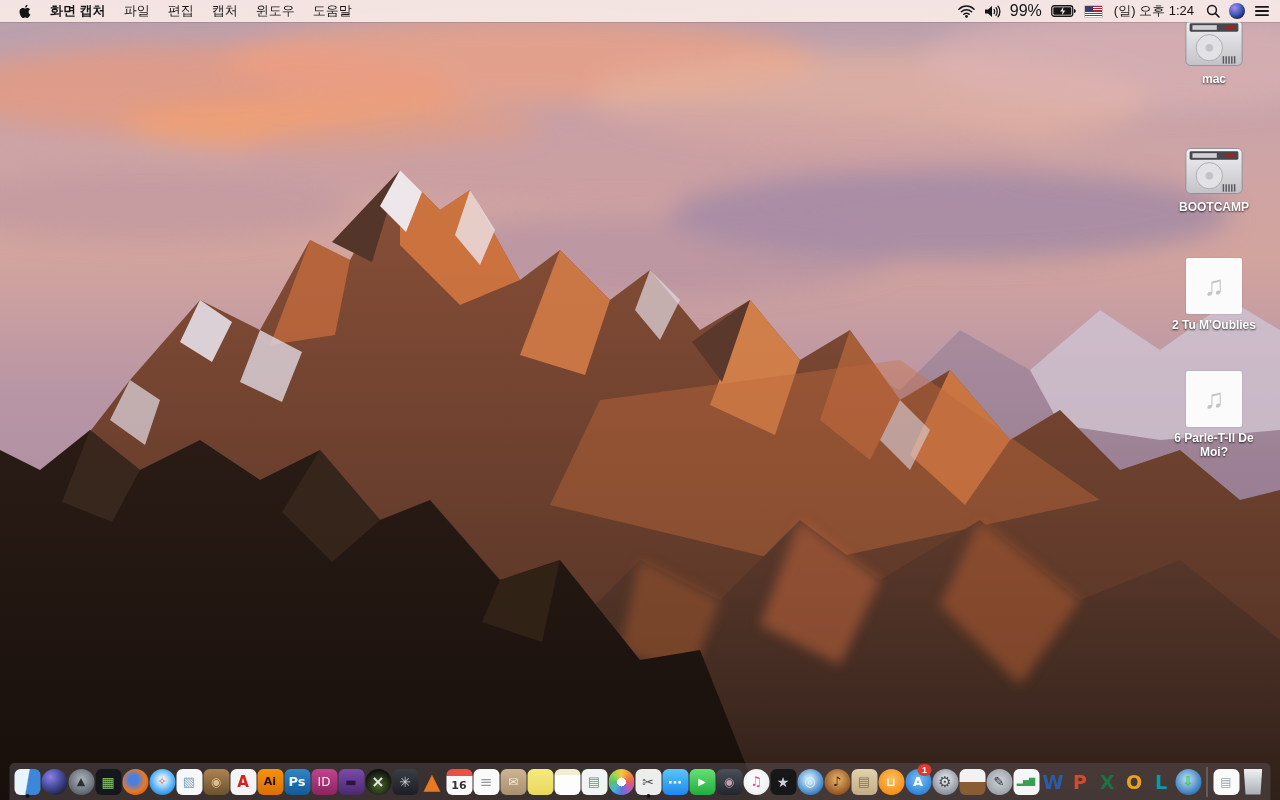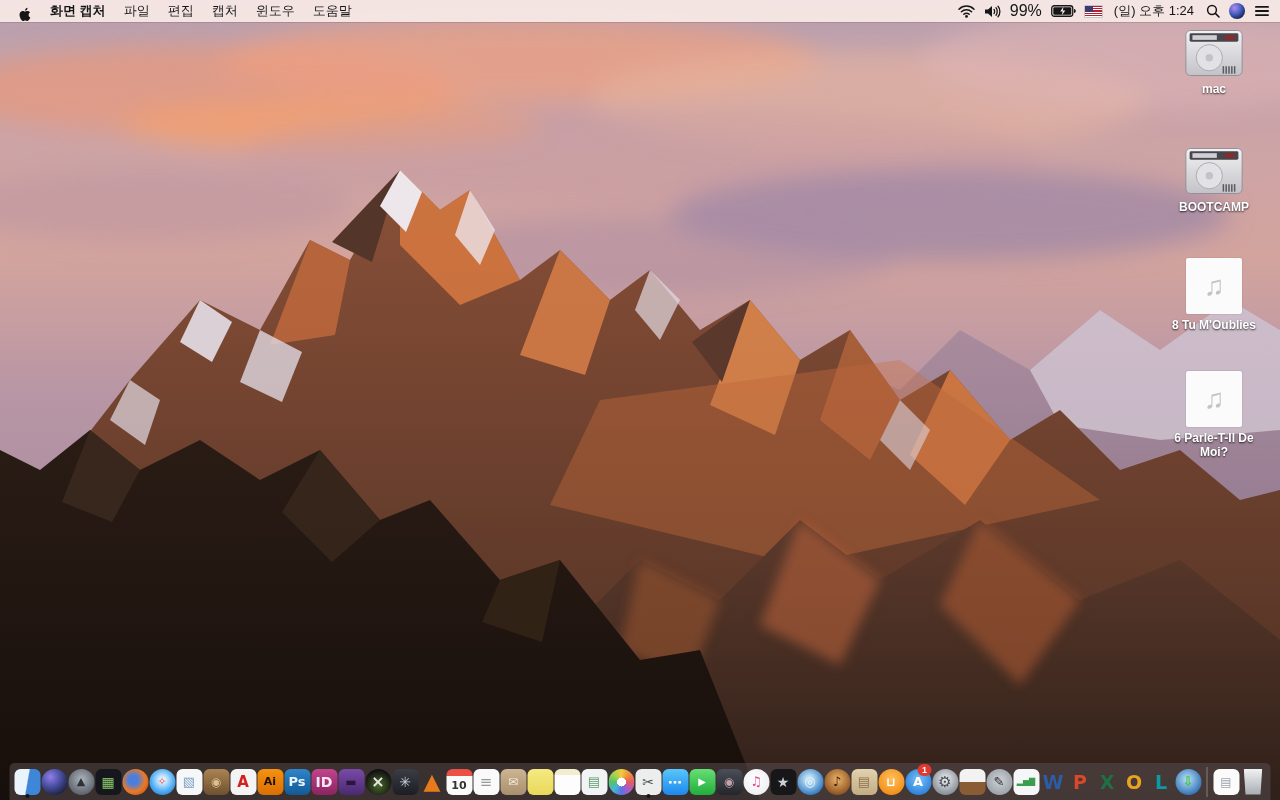--- a/index.html
+++ b/index.html
@@ -4,21 +4,21 @@
 <style>
   html,body{margin:0;padding:0}
   body{width:1280px;height:800px;overflow:hidden;position:relative;
        font-family:"Liberation Sans","DejaVu Sans",sans-serif;background:#b79fb0}
   .wall{position:absolute;inset:0;z-index:0}
 
   
   .menubar{position:absolute;top:0;left:0;right:0;height:22px;z-index:20;
     background:rgba(247,233,230,.94);display:flex;align-items:center;padding:0 10px;
     font-size:13px;color:#151515;box-shadow:0 1px 0 rgba(120,80,80,.25)}
-  .mb-left{display:flex;align-items:flex-end}
+  .mb-left{display:flex;align-items:center}
   .mb-item{padding:0 9px;line-height:22px;white-space:nowrap}
   .app-name{font-weight:700}
   .apple svg{display:block;margin-top:1px}
   .mb-right{margin-left:auto;display:flex;align-items:center;gap:9px}
   .mb-right svg{display:block}
   .pct{font-size:16px;line-height:22px}
   .clock{font-size:13px;line-height:22px;padding:0 3px;white-space:nowrap}
   .flag{width:17px;height:11px;position:relative;box-shadow:0 0 0 .5px rgba(0,0,0,.3);
     background:repeating-linear-gradient(180deg,#b22234 0 1px,#fff 1px 1.8px)}
   .flag::after{content:"";position:absolute;left:0;top:0;width:8px;height:6px;background:#3c3b6e}
@@ -198,21 +198,21 @@
     <span>
       <svg width="16" height="12" viewBox="0 0 16 12">
         <rect x="1" y="1" width="14" height="1.8" rx=".9" fill="#161616"></rect>
         <rect x="1" y="5.1" width="14" height="1.8" rx=".9" fill="#161616"></rect>
         <rect x="1" y="9.2" width="14" height="1.8" rx=".9" fill="#161616"></rect>
       </svg>
     </span>
   </div>
 </div>
 
-<div class="deskicon" style="top:28px">
+<div class="deskicon" style="top:18px">
   <span class="drive-tile">
     <svg width="60" height="50" viewBox="0 0 64 52">
       <defs>
           <linearGradient id="dv" x1="0" y1="0" x2="0" y2="1">
         <stop offset="0" stop-color="#f2f2f4"></stop>
             <stop offset="1" stop-color="#c2c2c8"></stop>
           </linearGradient>
         </defs>
       <rect x="2" y="2" width="60" height="48" rx="5" fill="url(#dv)" stroke="#8e8e94" stroke-width="1"></rect>
       <rect x="6" y="5" width="52" height="9" rx="1.5" fill="#46464c"></rect>
@@ -248,21 +248,21 @@
           <line x1="51" y1="40" x2="51" y2="48"></line>
         <line x1="54" y1="40" x2="54" y2="48"></line>
       </g>
     </svg>
   </span>
   <span class="lbl">BOOTCAMP</span>
 </div>
 
 <div class="deskicon" style="top:258px">
   <span class="audio-tile">♫</span>
-  <span class="lbl">8 Tu M'Oublies</span>
+  <span class="lbl">2 Tu M'Oublies</span>
 </div>
 
 <div class="deskicon" style="top:371px">
   <span class="audio-tile">♫</span>
   <span class="lbl">6 Parle-T-Il De Moi?</span>
 </div>
 
 <div class="dock">
     <div class="dock-item" title="finder">
       <span class="di sq" style="background: linear-gradient(100deg, rgb(233, 244, 252) 48%, rgb(62, 134, 216) 52%);"></span>
@@ -292,36 +292,36 @@
     <div class="dock-item" title="acrobat">
       <span class="di sq" style="background: rgb(244, 244, 244); color: rgb(210, 32, 31); font-size: 15px; font-weight: 700;">A</span>
     </div>
     <div class="dock-item" title="illustrator">
       <span class="di sq" style="background: linear-gradient(rgb(245, 146, 15), rgb(217, 111, 4)); color: rgb(32, 16, 0); font-size: 11px; font-weight: 700;">Ai</span>
     </div>
     <div class="dock-item" title="photoshop">
       <span class="di sq" style="background: linear-gradient(rgb(47, 132, 200), rgb(18, 90, 150)); color: rgb(234, 244, 252); font-size: 13px; font-weight: 700;">Ps</span>
     </div>
     <div class="dock-item" title="indesign">
-      <span class="di sq" style="background: linear-gradient(rgb(192, 68, 140), rgb(140, 36, 96)); color: rgb(252, 232, 244); font-size: 14px; font-weight: 700;">ID</span>
+      <span class="di sq" style="background: linear-gradient(rgb(192, 68, 140), rgb(140, 36, 96)); color: rgb(252, 232, 244); font-size: 12px; font-weight: 400;">ID</span>
     </div>
     <div class="dock-item" title="toast">
       <span class="di sq" style="background: linear-gradient(rgb(122, 74, 168), rgb(74, 42, 112)); color: rgb(42, 20, 66); font-size: 12px;">▬</span>
     </div>
     <div class="dock-item" title="xee">
       <span class="di ci" style="background: radial-gradient(circle at 50% 62%, rgb(74, 106, 42) 0%, rgb(16, 16, 16) 72%); color: rgb(232, 232, 232); font-size: 16px; font-weight: 700;">×</span>
     </div>
     <div class="dock-item" title="aperture-fan">
       <span class="di sq" style="background: linear-gradient(rgb(58, 61, 69), rgb(28, 30, 36)); color: rgb(200, 204, 212); font-size: 14px;">✳</span>
     </div>
     <div class="dock-item" title="vlc">
       <span class="di none" style="color: rgb(232, 122, 30); font-size: 22px;">▲</span>
     </div>
     <div class="dock-item" title="calendar">
-      <span class="di sq cal" style="background: linear-gradient(rgb(236, 80, 68) 27%, rgb(250, 250, 250) 27%); color: rgb(51, 51, 51); font-size: 11px; font-weight: 700;">10</span>
+      <span class="di sq cal" style="background: linear-gradient(rgb(236, 80, 68) 27%, rgb(250, 250, 250) 27%); color: rgb(51, 51, 51); font-size: 11px; font-weight: 700;">16</span>
     </div>
     <div class="dock-item" title="reminders">
       <span class="di sq" style="background: rgb(250, 250, 250); color: rgb(153, 153, 153); font-size: 15px;">≡</span>
     </div>
     <div class="dock-item" title="coteditor-box">
       <span class="di sq" style="background: linear-gradient(rgb(205, 181, 148), rgb(168, 144, 110)); color: rgb(240, 234, 216); font-size: 12px;">✉</span>
     </div>
     <div class="dock-item" title="stickies">
       <span class="di sq" style="background: linear-gradient(rgb(245, 234, 130), rgb(232, 216, 90));"></span>
     </div>

